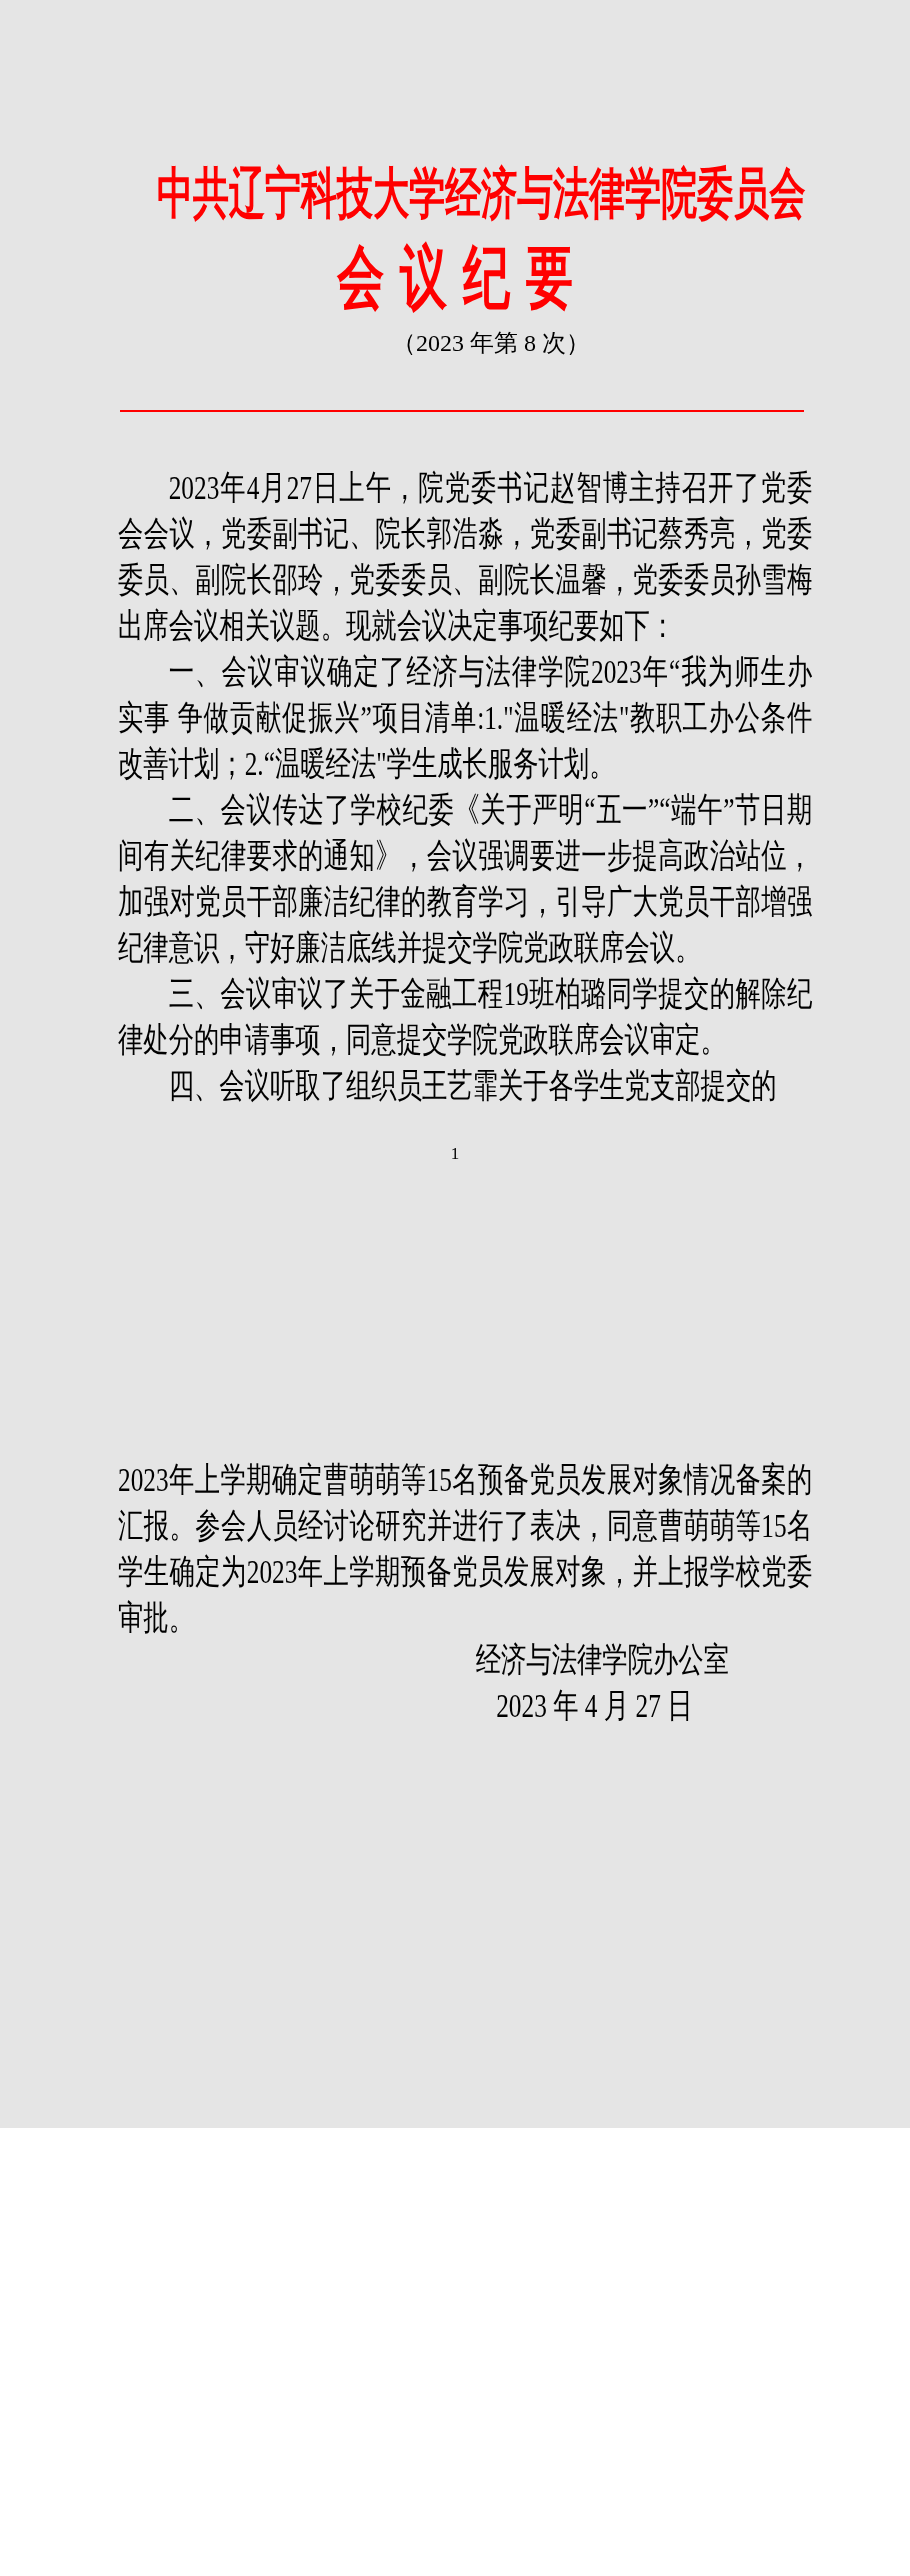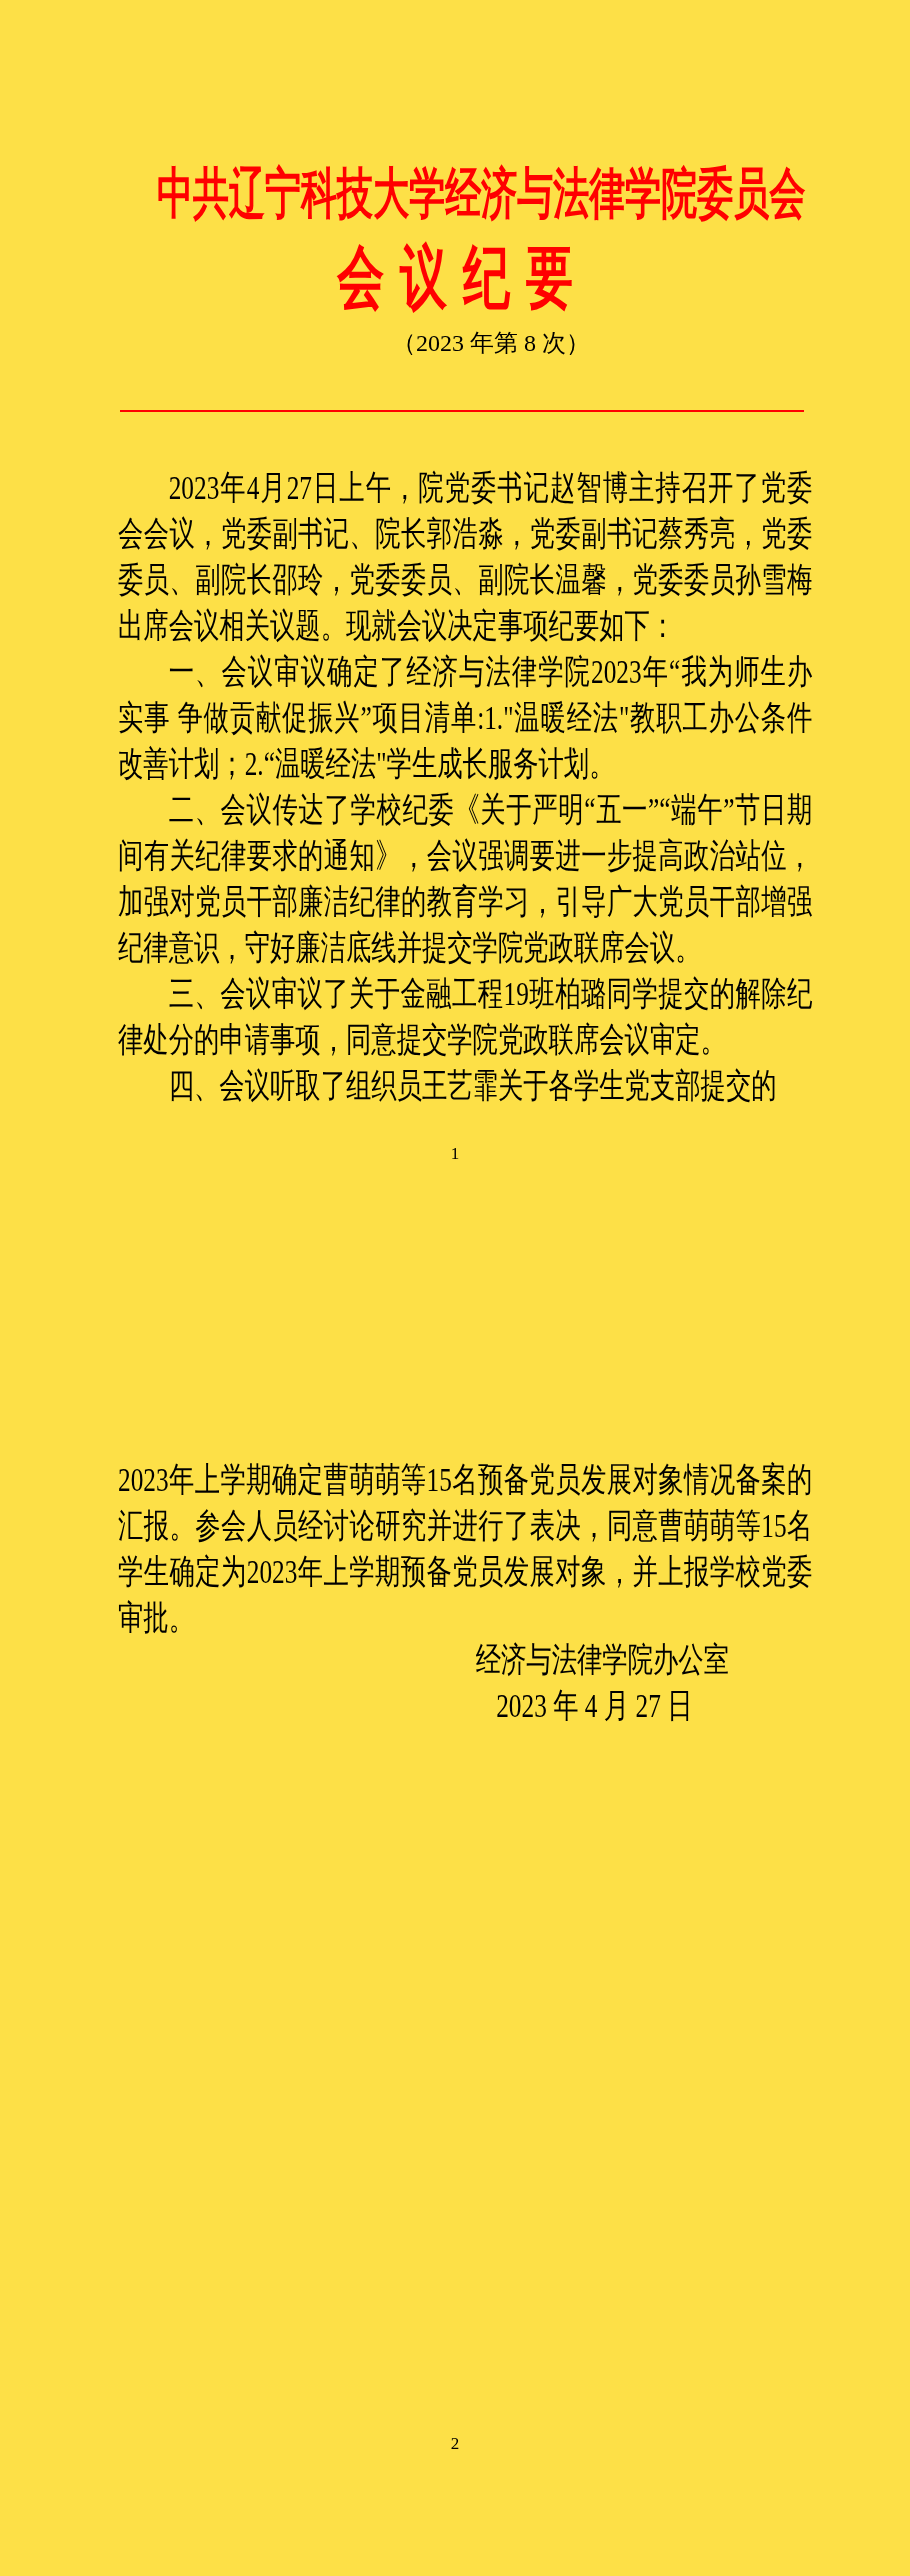--- a/index.html
+++ b/index.html
@@ -3,22 +3,22 @@
 <meta charset="utf-8">
 <style>
   html, body {
     margin: 0;
     padding: 0;
     background: #ffffff;
   }
   .canvas {
     position: relative;
     width: 910px;
-    height: 2576px;
-    background: #fde047;
+    height: 2128px;
+    background: #e5e5e5;
     color: #000000;
     overflow: hidden;
     font-family: "Liberation Serif", "DejaVu Serif", serif;
   }
   
   .org-title {
     position: absolute;
     top: 165px;
     left: 0;
     width: 100%;

